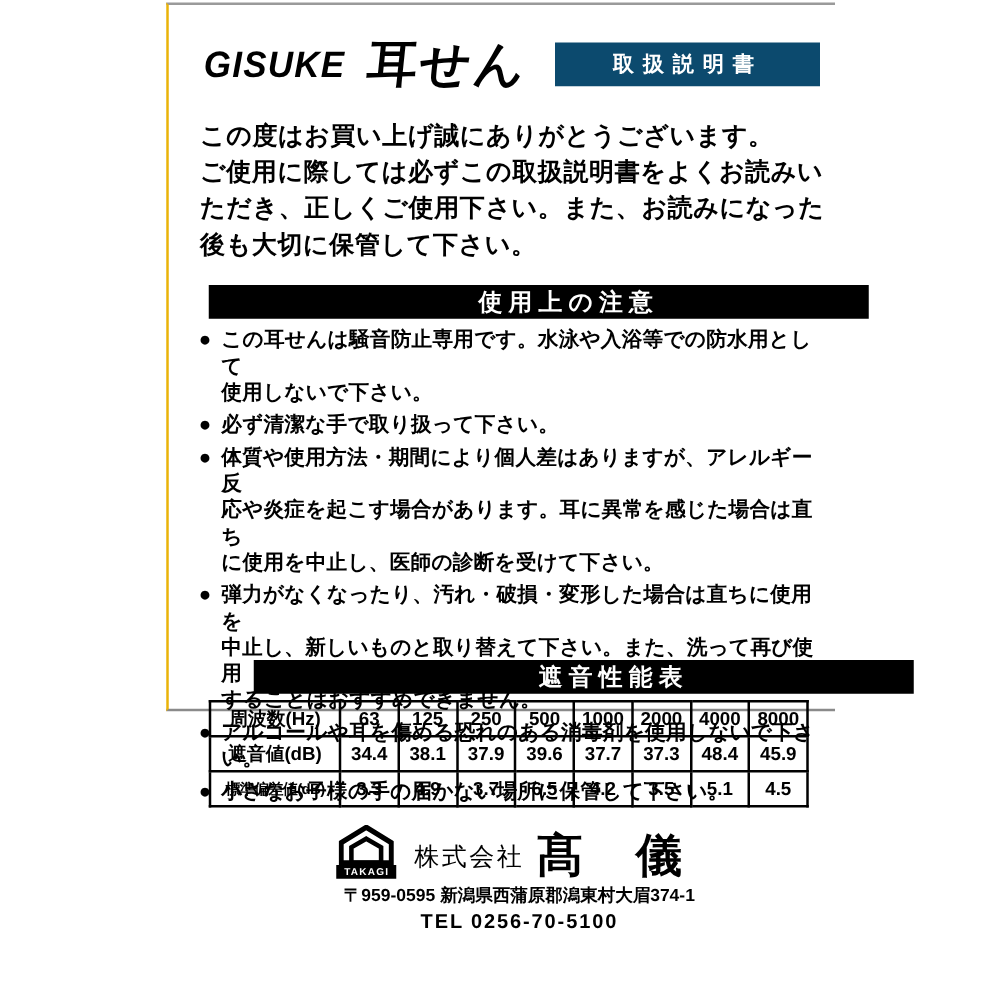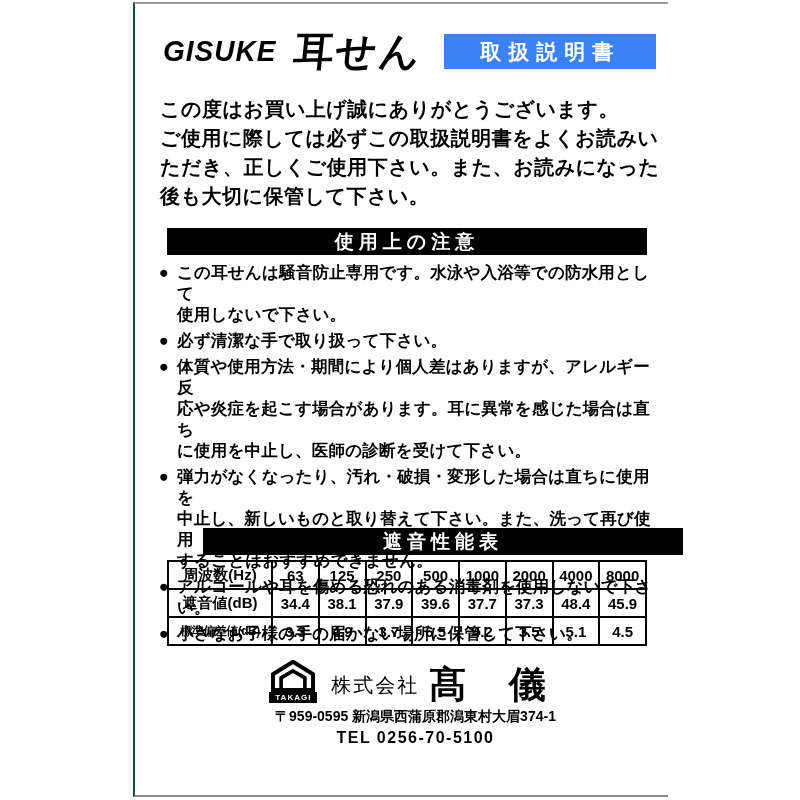--- a/index.html
+++ b/index.html
@@ -2,53 +2,53 @@
 <html><head>
 <meta charset="utf-8">
 <style>
   html,body{margin:0;padding:0;}
   body{
     width:800px;height:800px;position:relative;background:#ffffff;
     font-family:"Liberation Sans","DejaVu Sans",sans-serif;
     color:#000;overflow:hidden;
   }
   .page{
-    position:absolute;left:133px;top:2px;width:535px;height:795px;
+    position:absolute;left:133px;top:2px;width:535px;height:567px;
     background:#fff;
-    border-left:2px solid #14532d;
+    border-left:2px solid #eab308;
     border-top:2px solid #9a9a9a;
     border-bottom:2px solid #8a8a8a;
     box-sizing:border-box;
   }
   
   .header{position:absolute;left:28px;top:20px;display:flex;align-items:center;}
   .brand{
     font-size:28px;font-weight:bold;font-style:italic;letter-spacing:1px;
     transform:scaleY(1.05);white-space:nowrap;
   }
   .product{
     font-size:40px;font-weight:bold;margin-left:18px;white-space:nowrap;
     transform:skewX(-6deg);letter-spacing:2px;
   }
   .badge{
-    margin-left:22px;background:#3b82f6;color:#fff;height:35px;width:212px;
+    margin-left:22px;background:#0c4a6e;color:#fff;height:35px;width:212px;
     display:flex;align-items:center;justify-content:center;
-    font-size:21px;font-weight:bold;letter-spacing:7px;white-space:nowrap;
+    font-size:17px;font-weight:bold;letter-spacing:7px;white-space:nowrap;
   }
   
   .intro{
     position:absolute;left:25px;top:91px;width:500px;
     font-size:20px;line-height:29px;font-weight:600;
     white-space:pre-line;letter-spacing:0.5px;
   }
   
   .banner{
     position:absolute;left:32px;width:480px;height:27px;background:#000;color:#fff;
     display:flex;align-items:center;justify-content:center;
-    font-size:19px;font-weight:bold;letter-spacing:5px;
+    font-size:19px;font-weight:bold;letter-spacing:5px;padding-left:48px;
   }
   .banner.precautions{top:224px;}
   .banner.performance{top:524px;margin-left:36px;}
   
   .bullets{position:absolute;left:24px;top:258px;width:506px;}
   .li{
     position:relative;padding-left:18px;margin-bottom:5px;
     font-size:16.5px;line-height:21px;font-weight:600;letter-spacing:0.2px;
   }
   .li .marker{position:absolute;left:0;top:0;}

